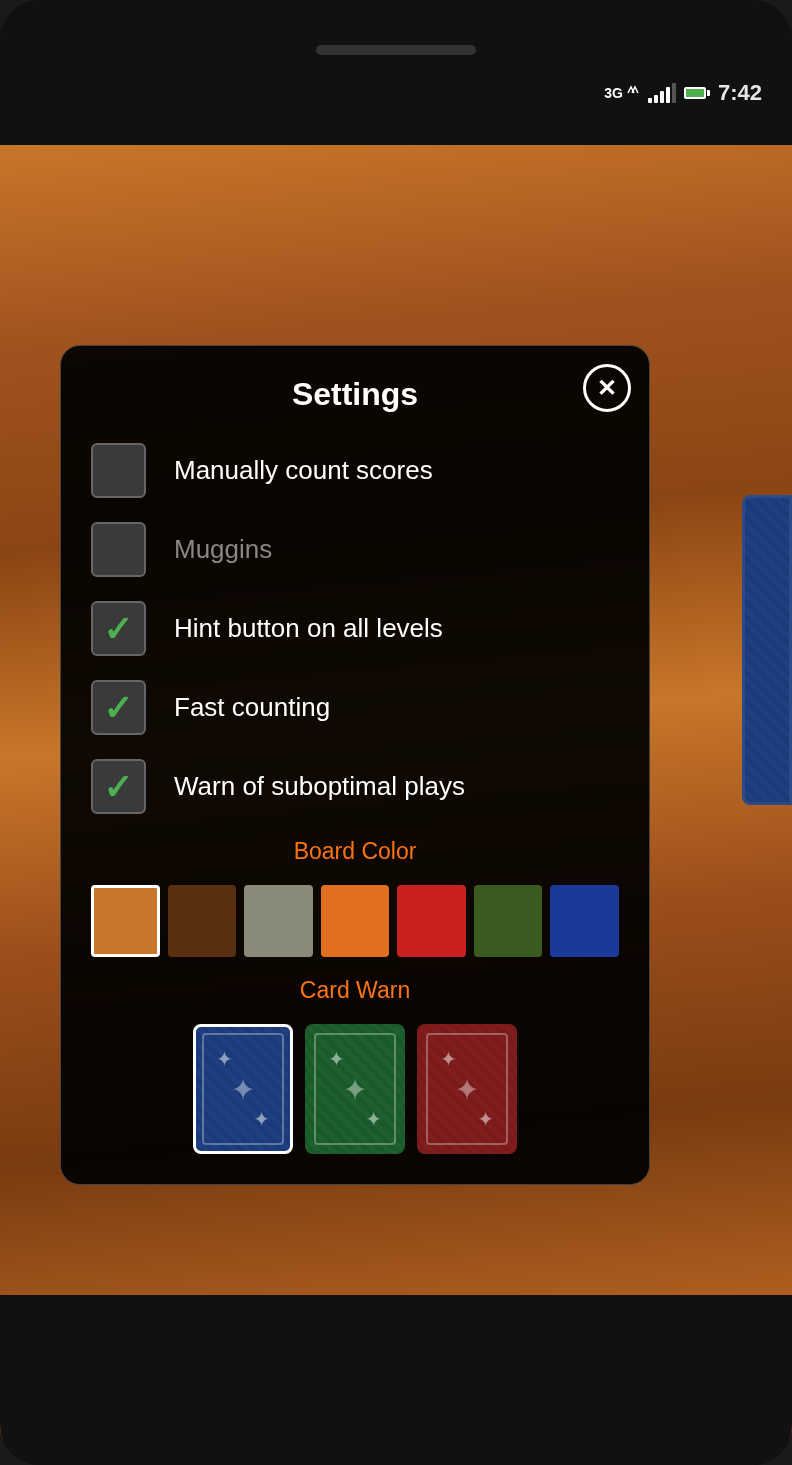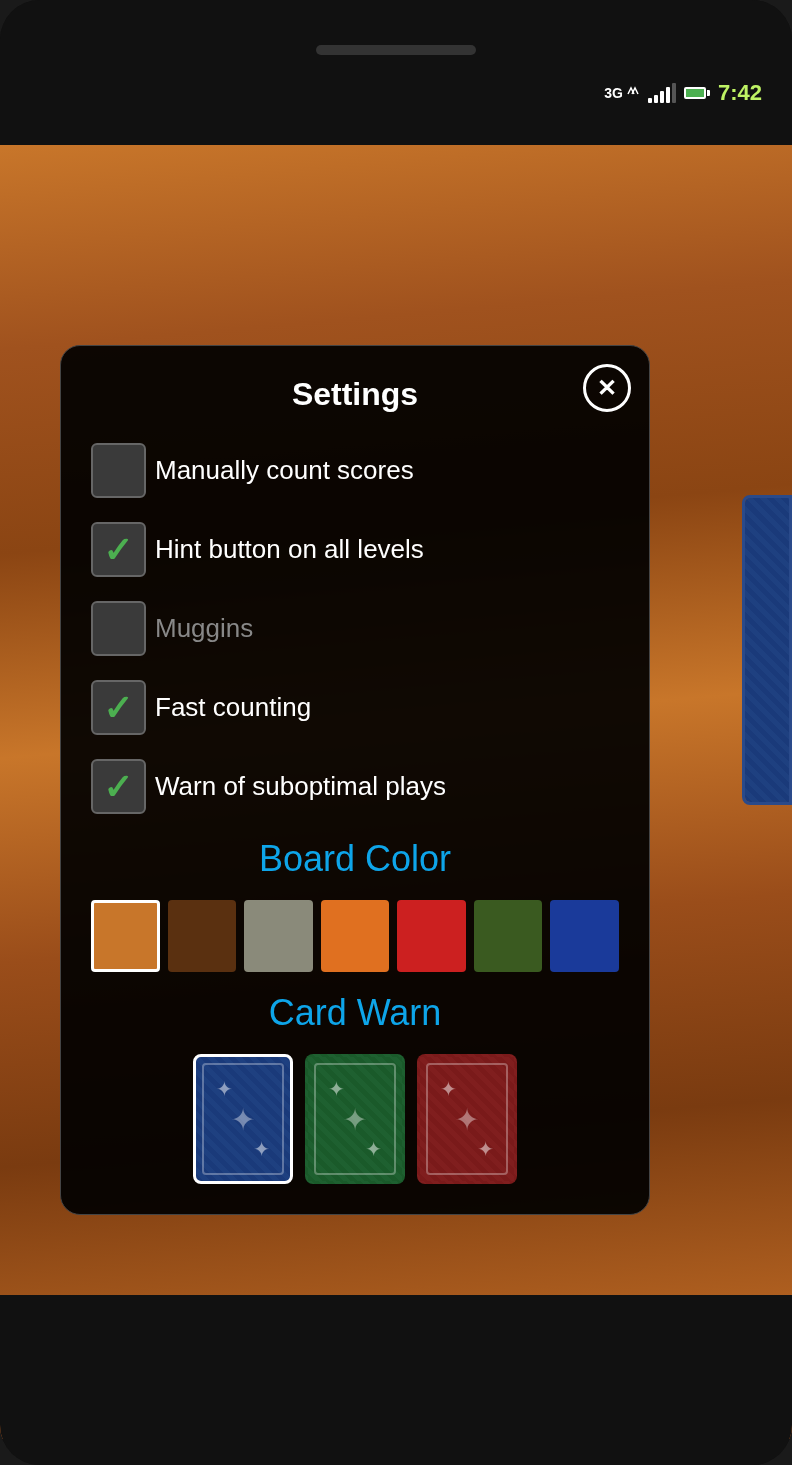--- a/index.html
+++ b/index.html
@@ -52,21 +52,21 @@
       right: 30px;
       display: flex;
       align-items: center;
       gap: 8px;
       color: white;
     }
 
     .status-time {
       font-size: 22px;
       font-weight: bold;
-      color: #bef264;
+      color: #e5e5e5;
     }
 
     
     .main-content {
       width: 100%;
       height: 1294px;
       position: relative;
       background: #8B4513;
       background-image:
         repeating-linear-gradient(
@@ -165,21 +165,21 @@
       cursor: pointer;
       display: flex;
       align-items: center;
       justify-content: center;
     }
 
     
     .checkbox-row {
       display: flex;
       align-items: center;
-      gap: 9px;
+      gap: 28px;
       margin-bottom: 24px;
     }
 
     .checkbox {
       width: 55px;
       height: 55px;
       background: #3a3a3a;
       border: 2px solid #666;
       border-radius: 6px;
       flex-shrink: 0;
@@ -204,22 +204,22 @@
       color: white;
       font-size: 26px;
     }
 
     .checkbox-label.disabled {
       color: #888;
     }
 
     
     .section-title {
-      color: #0ea5e9;
-      font-size: 36px;
+      color: #f97316;
+      font-size: 23px;
       text-align: center;
       margin-bottom: 20px;
       margin-top: 10px;
     }
 
     .color-swatches {
       display: flex;
       gap: 8px;
       justify-content: center;
       margin-bottom: 20px;
@@ -351,21 +351,20 @@
       border-radius: 0 1px 1px 0;
       margin-left: 1px;
     }
 
     
     .icon-3g {
       font-size: 16px;
       color: white;
       font-weight: bold;
       display: flex;
-      align-items: center;
       gap: 1px;
     }
   </style>
 </head>
 <body>
 
 <div class="phone-frame">
 
   <div class="top-bar">
     <div class="speaker-grille"></div>
@@ -409,27 +408,27 @@
         <div class="settings-title">Settings</div>
 
         <button class="close-button">✕</button>
 
         <div class="checkbox-row">
           <div class="checkbox"></div>
           <span class="checkbox-label">Manually count scores</span>
         </div>
 
         <div class="checkbox-row">
+          <div class="checkbox"></div>
+          <span class="checkbox-label disabled">Muggins</span>
+        </div>
+
+        <div class="checkbox-row">
           <div class="checkbox checked"></div>
           <span class="checkbox-label">Hint button on all levels</span>
-        </div>
-
-        <div class="checkbox-row">
-          <div class="checkbox"></div>
-          <span class="checkbox-label disabled">Muggins</span>
         </div>
 
         <div class="checkbox-row">
           <div class="checkbox checked"></div>
           <span class="checkbox-label">Fast counting</span>
         </div>
 
         <div class="checkbox-row">
           <div class="checkbox checked"></div>
           <span class="checkbox-label">Warn of suboptimal plays</span>

